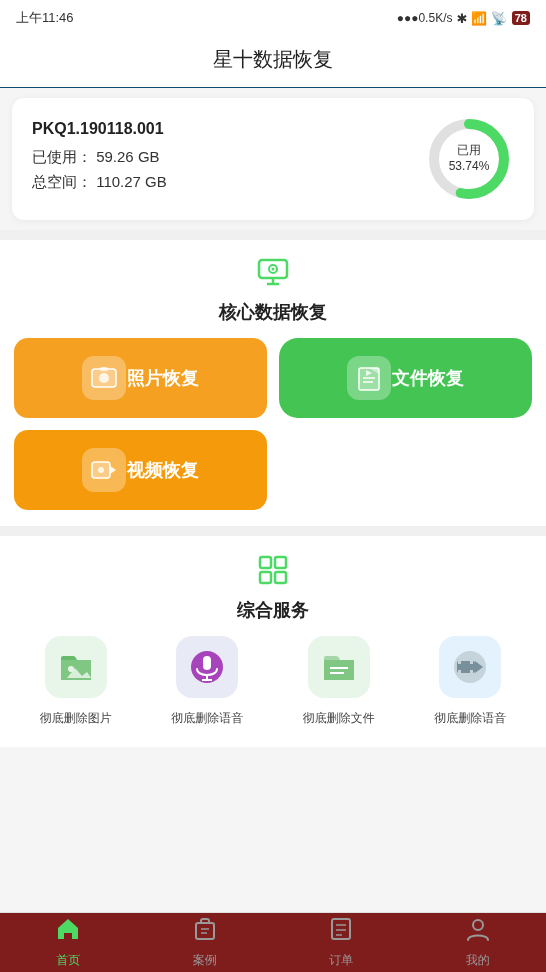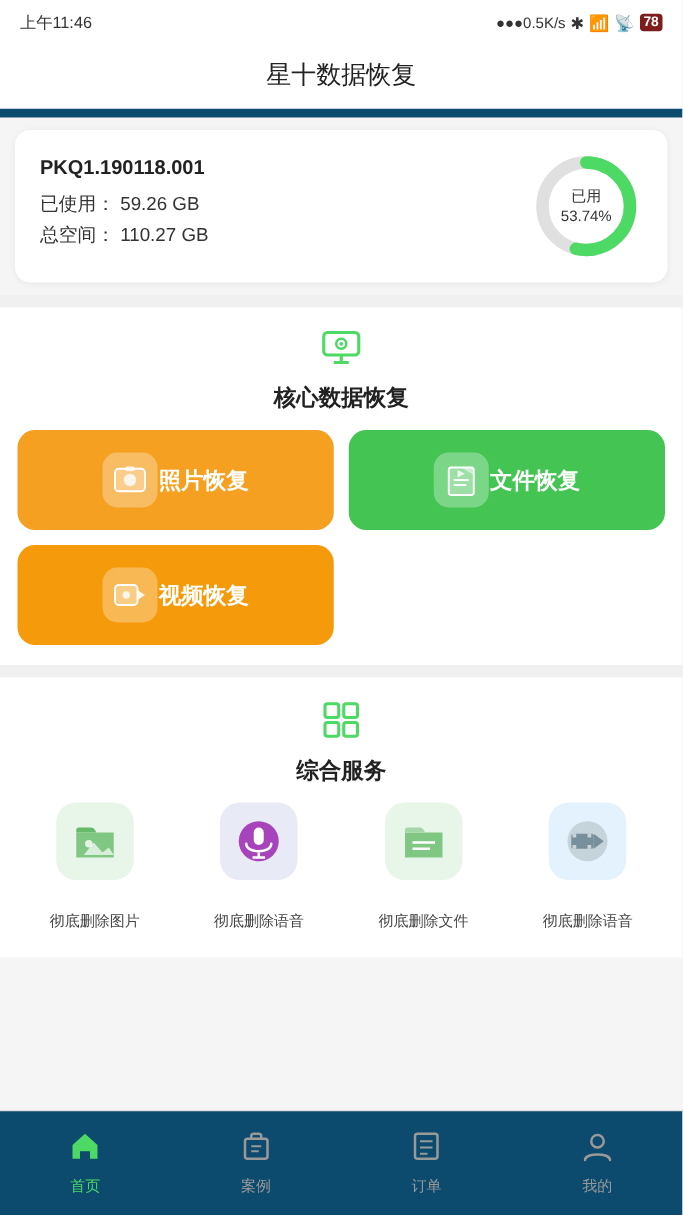--- a/index.html
+++ b/index.html
@@ -35,21 +35,21 @@
     }
 
     
     .page-title-bar {
       background: #fff;
       text-align: center;
       padding: 10px 0 14px;
       font-size: 20px;
       font-weight: 500;
       color: #222;
-      border-bottom: 7px solid #0c4a6e;
+      border-bottom: 1px solid #0c4a6e;
     }
 
     
     .storage-card {
       background: #fff;
       margin: 10px 12px;
       border-radius: 12px;
       padding: 16px 20px;
       display: flex;
       justify-content: space-between;
@@ -125,40 +125,40 @@
       border-radius: 12px;
       display: flex; align-items: center; justify-content: center;
       font-size: 24px;
     }
     .recovery-btn .btn-label {
       font-size: 18px;
       font-weight: 600;
       color: #fff;
     }
     .btn-photo { background: linear-gradient(135deg, #f5a623, #f5a623); background: #f5a020; }
-    .btn-file { background: linear-gradient(135deg, #4cd964, #2db350); background: #44c553; }
+    .btn-file { background: linear-gradient(135deg, #4cd964, #2db350); background: #44c553; border-radius: 19px; }
     .btn-voice { background: linear-gradient(135deg, #9b59b6, #8e44ad); background: #9a4fc8; }
     .btn-video { background: linear-gradient(135deg, #f5a623, #e67e22); background: #f59a0a; }
 
     
     .services-section {
       background: #fff;
       padding: 16px 14px 0;
     }
     .services-grid {
       display: grid;
       grid-template-columns: repeat(4, 1fr);
       gap: 8px;
       padding-bottom: 20px;
     }
     .service-item {
       display: flex;
       flex-direction: column;
       align-items: center;
-      gap: 25px;
+      gap: 12px;
       cursor: pointer;
     }
     .service-icon-wrap {
       width: 62px; height: 62px;
       border-radius: 16px;
       display: flex; align-items: center; justify-content: center;
       font-size: 28px;
       overflow: hidden;
     }
     .service-label { font-size: 12px; color: #444; text-align: center; }
@@ -166,22 +166,22 @@
     
     .svc-img { background: #e8f5e9; }
     .svc-file { background: #e8f5e9; }
     .svc-voice { background: #e8eaf6; }
     .svc-video { background: #e3f2fd; }
 
     
     .bottom-nav {
       position: absolute;
       bottom: 0; left: 0; right: 0;
-      height: 84px;
-      background: #0c4a6e;
+      height: 60px;
+      background: #7f1d1d;
       border-top: 1px solid #e0e0e0;
       display: flex;
     }
     .nav-item {
       flex: 1;
       display: flex;
       flex-direction: column;
       align-items: center;
       justify-content: center;
       gap: 4px;

